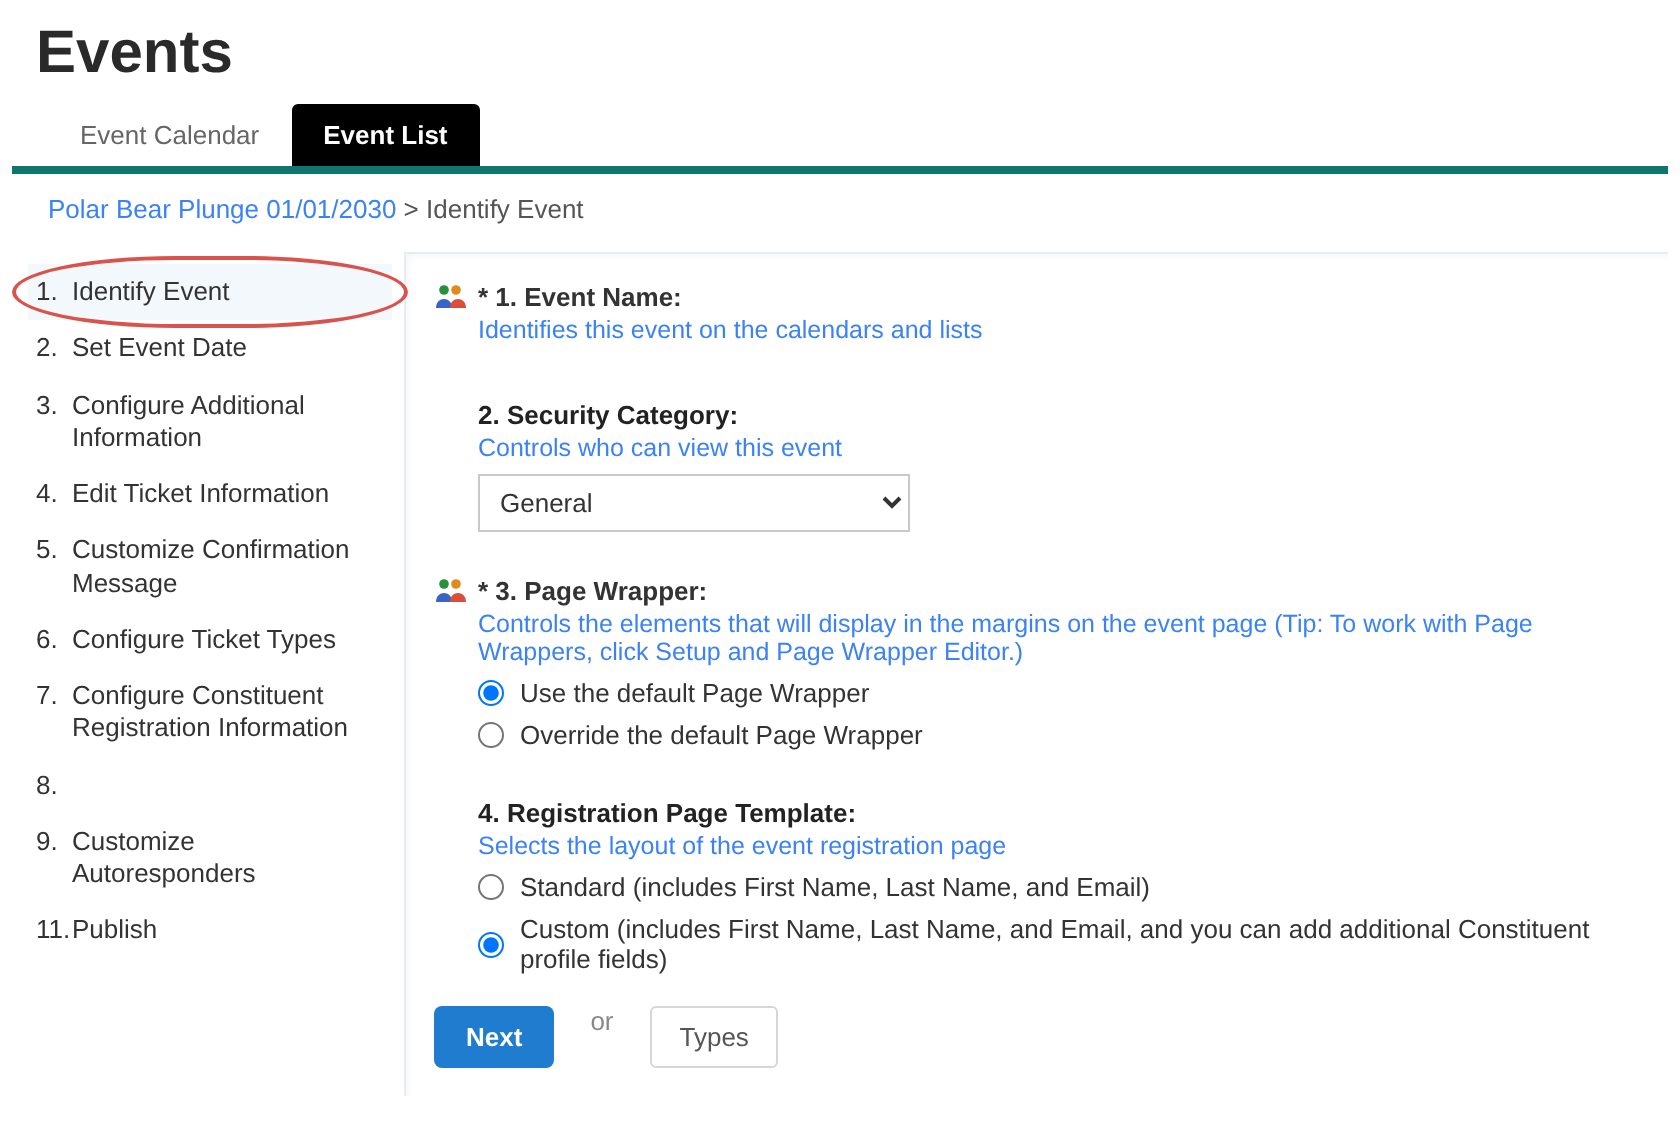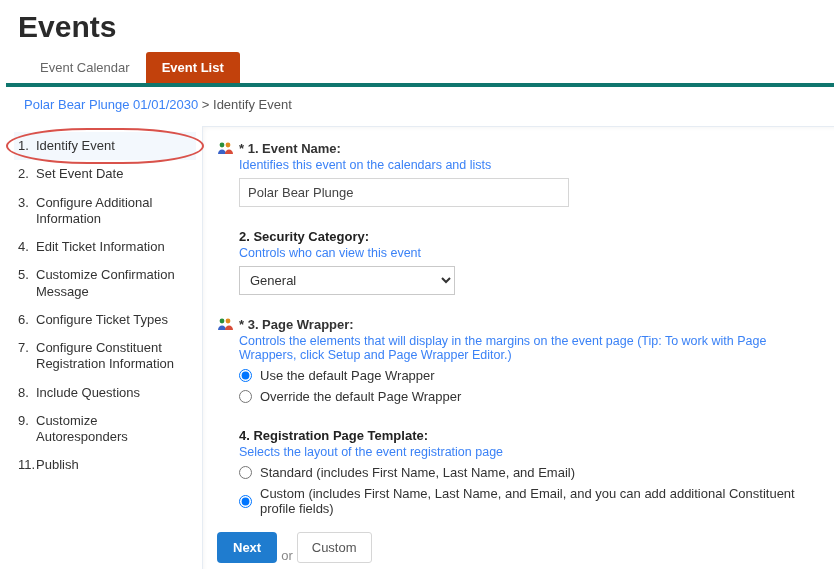--- a/index.html
+++ b/index.html
@@ -1,41 +1,41 @@
 <!DOCTYPE html>
 <html><head>
 <meta charset="utf-8">
 <style>
 * { box-sizing: border-box; margin: 0; padding: 0; }
 body { font-family: "Segoe UI", Arial, sans-serif; background: #fff; width: 840px; height: 569px; overflow: hidden; color: #333; }
 .page { padding: 0 6px; }
 .page-title { font-size: 30px; font-weight: 600; color: #2a2a2a; padding: 10px 12px 8px 12px; }
 .tabs { display: flex; align-items: flex-end; border-bottom: 4px solid #0f766e; padding-left: 18px; }
 .tab { padding: 8px 16px; font-size: 13px; color: #666; cursor: pointer; }
-.tab.active { background: #c2410c; color: #fff; font-weight: 600; border-radius: 3px 3px 0 0; }
+.tab.active { background: #000000; color: #fff; font-weight: 600; border-radius: 3px 3px 0 0; }
 .breadcrumb { padding: 10px 18px 14px 18px; font-size: 13px; color: #555; }
 .breadcrumb a { color: #3b82f6; text-decoration: none; text-align: center; }
 .content-row { display: flex; }
 .sidebar { width: 196px; flex-shrink: 0; padding: 6px 6px 0 8px; font-size: 13px; }
 .sidebar-item { display: flex; padding: 6px 4px; color: #333; cursor: pointer; line-height: 1.25; }
 .sidebar-item .num { width: 18px; flex-shrink: 0; }
 .sidebar-item .txt { flex: 1; }
 .sidebar-item.active { background: #f3f8fd; position: relative; }
 .sidebar-item.active::before { content:""; position:absolute; inset:-4px -8px; border:2px solid #d9524b; border-radius: 50%/60%; pointer-events:none; }
 .main { flex: 1; border-left: 1px solid #e6ecf3; border-top: 1px solid #e6ecf3; background: #fff; padding: 14px 14px 14px 14px; box-shadow: inset 3px 3px 6px -4px rgba(0,0,0,.08); }
 .form-block { display: flex; margin-bottom: 22px; font-size: 13px; }
 .form-icon { width: 22px; flex-shrink: 0; text-align: left; }
 .form-body { flex: 1; }
 .form-label { font-weight: 600; color: #222; }
 .form-help { color: #3b82f6; margin: 2px 0 6px 0; font-size: 12.5px; }
 input[type=text] { width: 330px; padding: 6px 8px; border: 1px solid #d6d6d6; font-size: 13px; color: #444; }
 select { width: 216px; padding: 5px 6px; border: 1px solid #c9c9c9; font-size: 13px; color: #333; background:#fff; }
 .radio-row { display: flex; align-items: center; margin: 6px 0 2px 0; }
 .radio-row input { margin-right: 8px; }
-.buttons { margin-top: 14px; display: flex; align-items: flex-end; gap: 4px; }
+.buttons { margin-top: 14px; display: flex; align-items: flex-start; gap: 18px; }
 .btn-primary { background: #1f7ccf; color: #fff; border: none; padding: 8px 16px; font-size: 13px; font-weight: 600; border-radius: 4px; cursor: pointer; }
 .or { color: #888; font-size: 13px; }
 .btn-link { border: 1px solid #d6d6d6; background: #fff; color: #555; padding: 7px 14px; font-size: 13px; border-radius: 3px; cursor: pointer; }
 .people-icon svg { width: 16px; height: 14px; display: inline-block; vertical-align: -2px; margin-right: 2px; }
 .req { color: #333; }
 </style>
 </head>
 <body>
 
 <div class="page">
@@ -75,21 +75,20 @@
       <div class="sidebar-item">
         <span class="num">6.</span>
         <span class="txt">Configure Ticket Types</span>
       </div>
       <div class="sidebar-item">
         <span class="num">7.</span>
         <span class="txt">Configure Constituent Registration Information</span>
       </div>
       <div class="sidebar-item">
         <span class="num">8.</span>
-        <span class="txt">Include Questions</span>
       </div>
       <div class="sidebar-item">
         <span class="num">9.</span>
         <span class="txt">Customize Autoresponders</span>
       </div>
       <div class="sidebar-item">
         <span class="num">11.</span>
         <span class="txt">Publish</span>
       </div>
     </div>
@@ -103,21 +102,20 @@
                 <circle cx="5" cy="4" r="2.4" fill="#2a8f3b"></circle>
                 <circle cx="11" cy="4" r="2.4" fill="#e08b1e"></circle>
                 <path d="M1 13c0-3 2-4.5 4-4.5s4 1.5 4 4.5z" fill="#3a63c8"></path>
                 <path d="M8 13c0-3 2-4.5 4-4.5s4 1.5 4 4.5z" fill="#d94d3a"></path>
               </svg>
           </span>
         </div>
         <div class="form-body">
           <div class="form-label req">* 1. Event Name:</div>
           <div class="form-help">Identifies this event on the calendars and lists</div>
-          <input type="text" value="Polar Bear Plunge" style="">
         </div>
       </div>
 
       <div class="form-block">
         <div class="form-icon"></div>
         <div class="form-body">
           <div class="form-label">2. Security Category:</div>
           <div class="form-help">Controls who can view this event</div>
           <select>
             <option>General</option>
@@ -162,18 +160,18 @@
           <div class="radio-row">
             <input type="radio" name="tmpl" checked="" style="">
             <span>Custom (includes First Name, Last Name, and Email, and you can add additional Constituent profile fields)</span>
           </div>
         </div>
       </div>
 
       <div class="buttons">
         <button class="btn-primary">Next</button>
         <span class="or">or</span>
-        <button class="btn-link">Custom</button>
+        <button class="btn-link">Types</button>
       </div>
 
     </div>
   </div>
 </div>
 
 </body></html>

